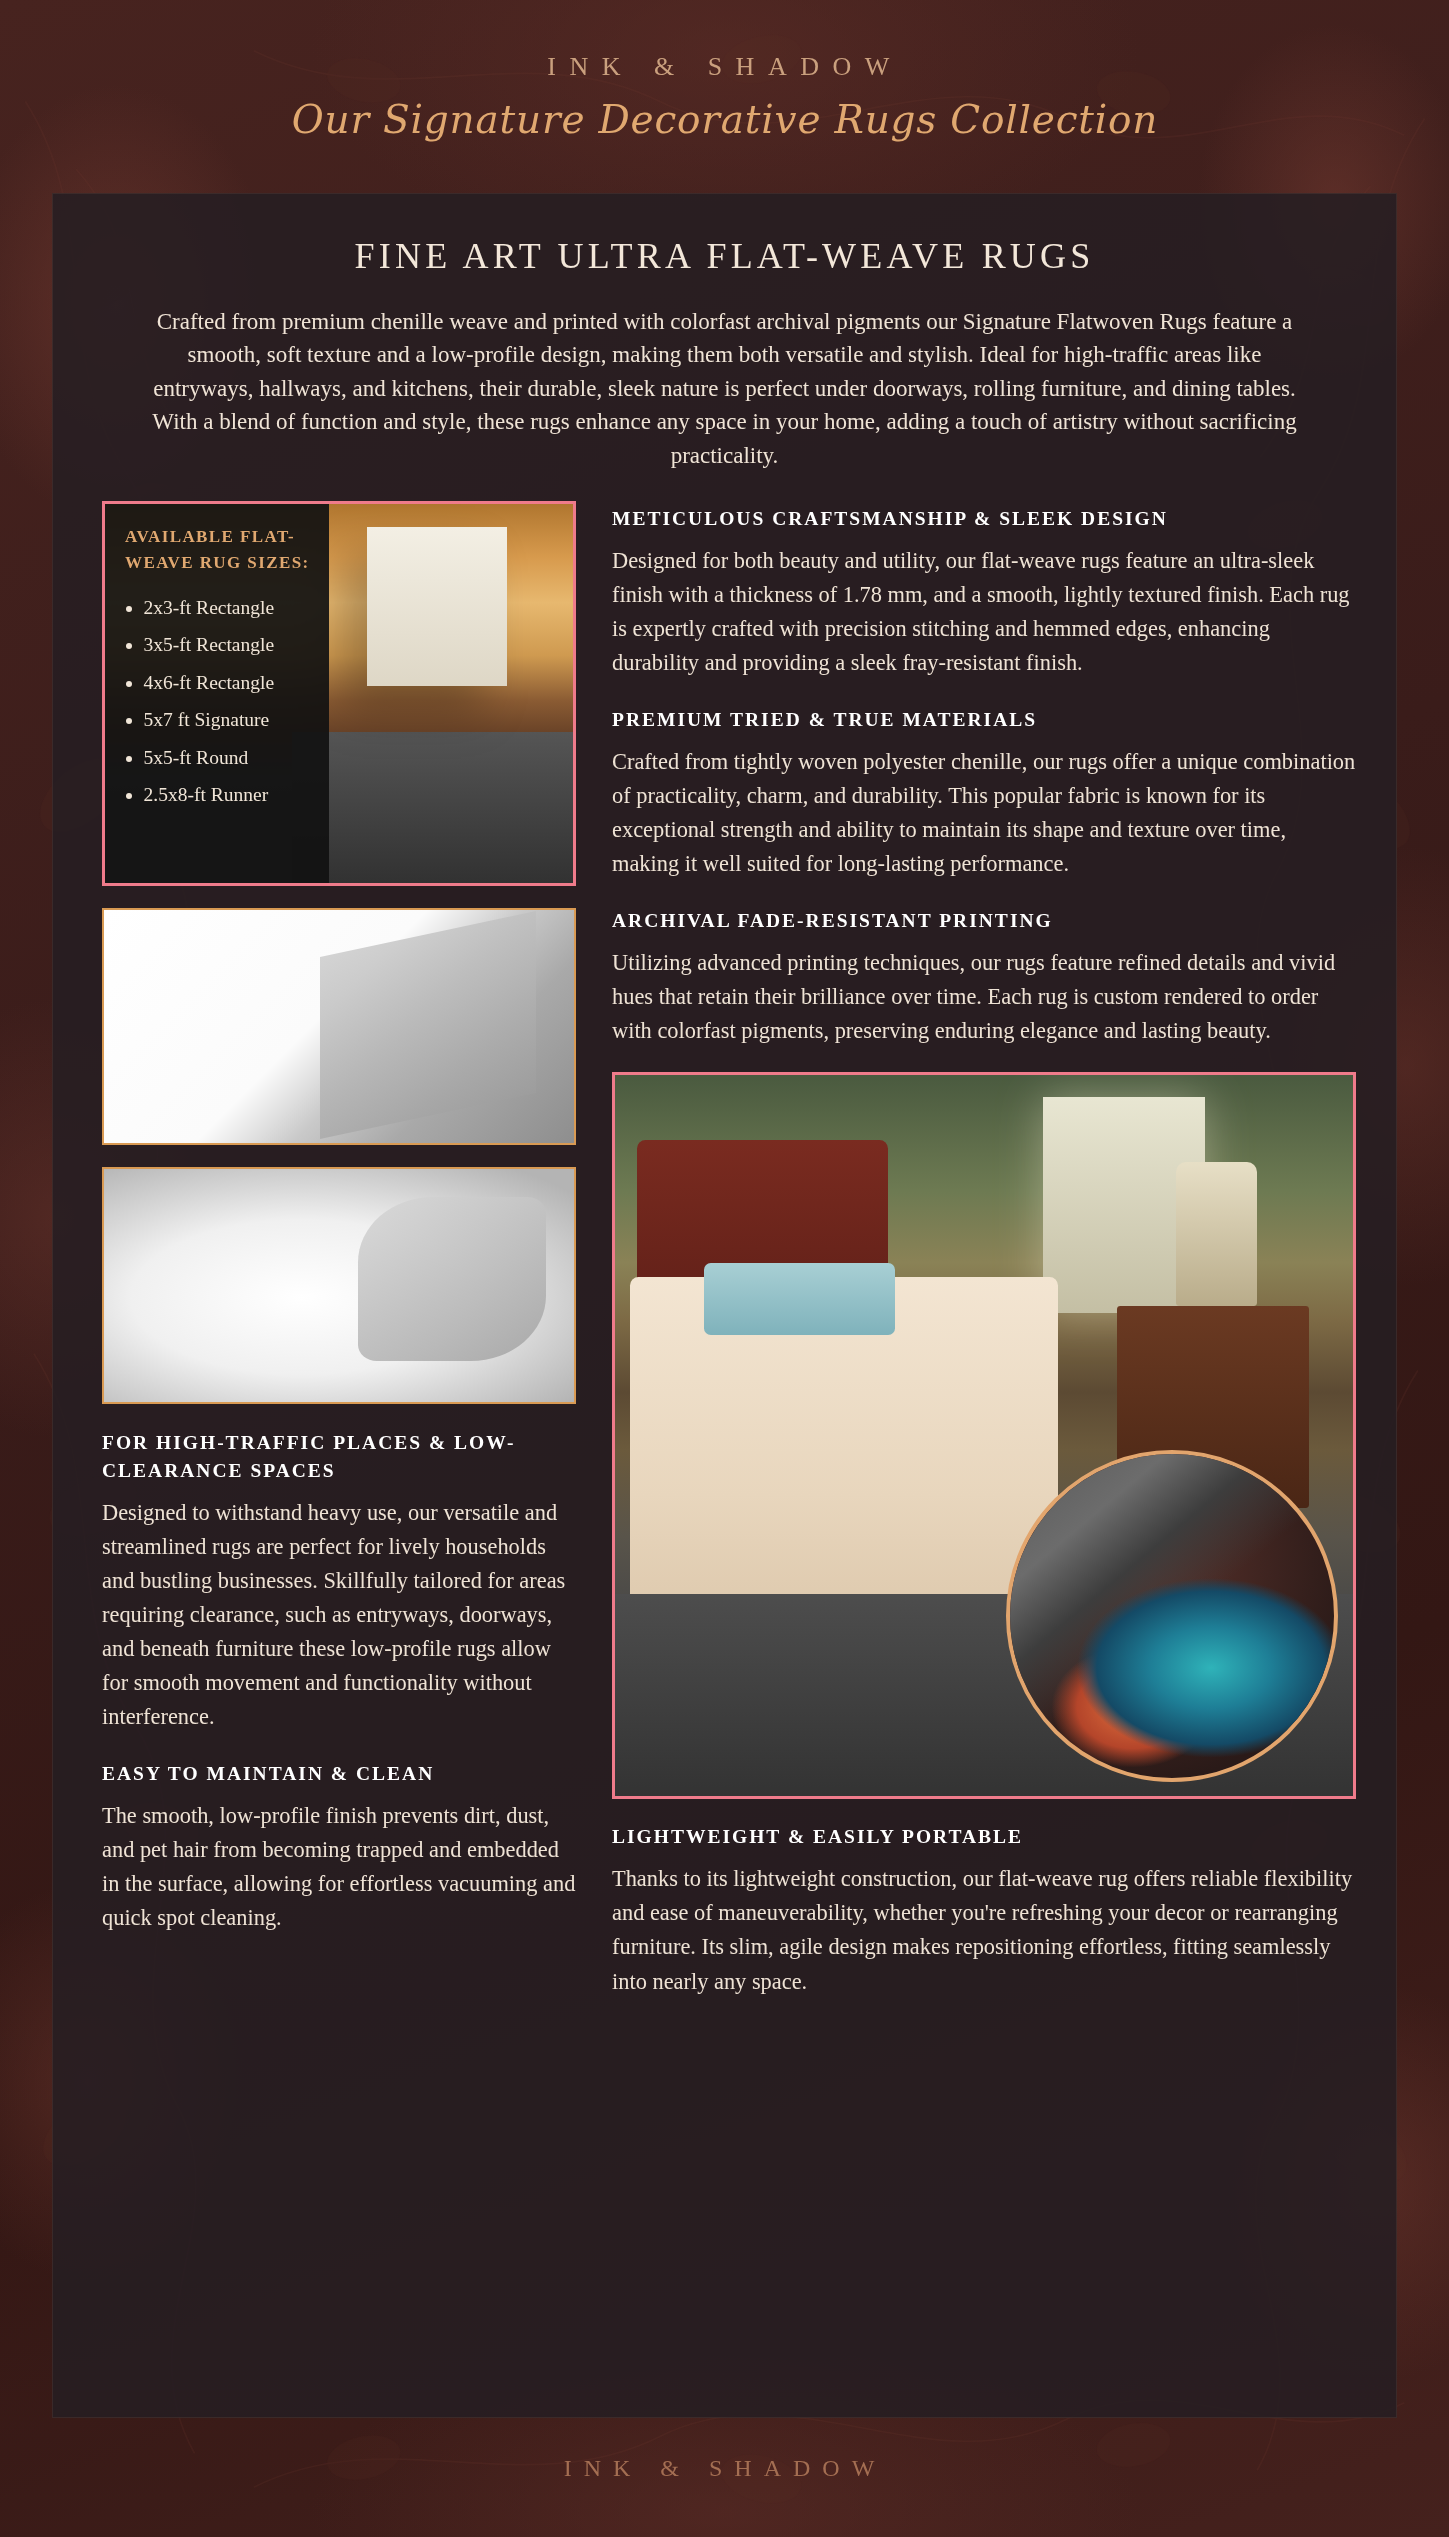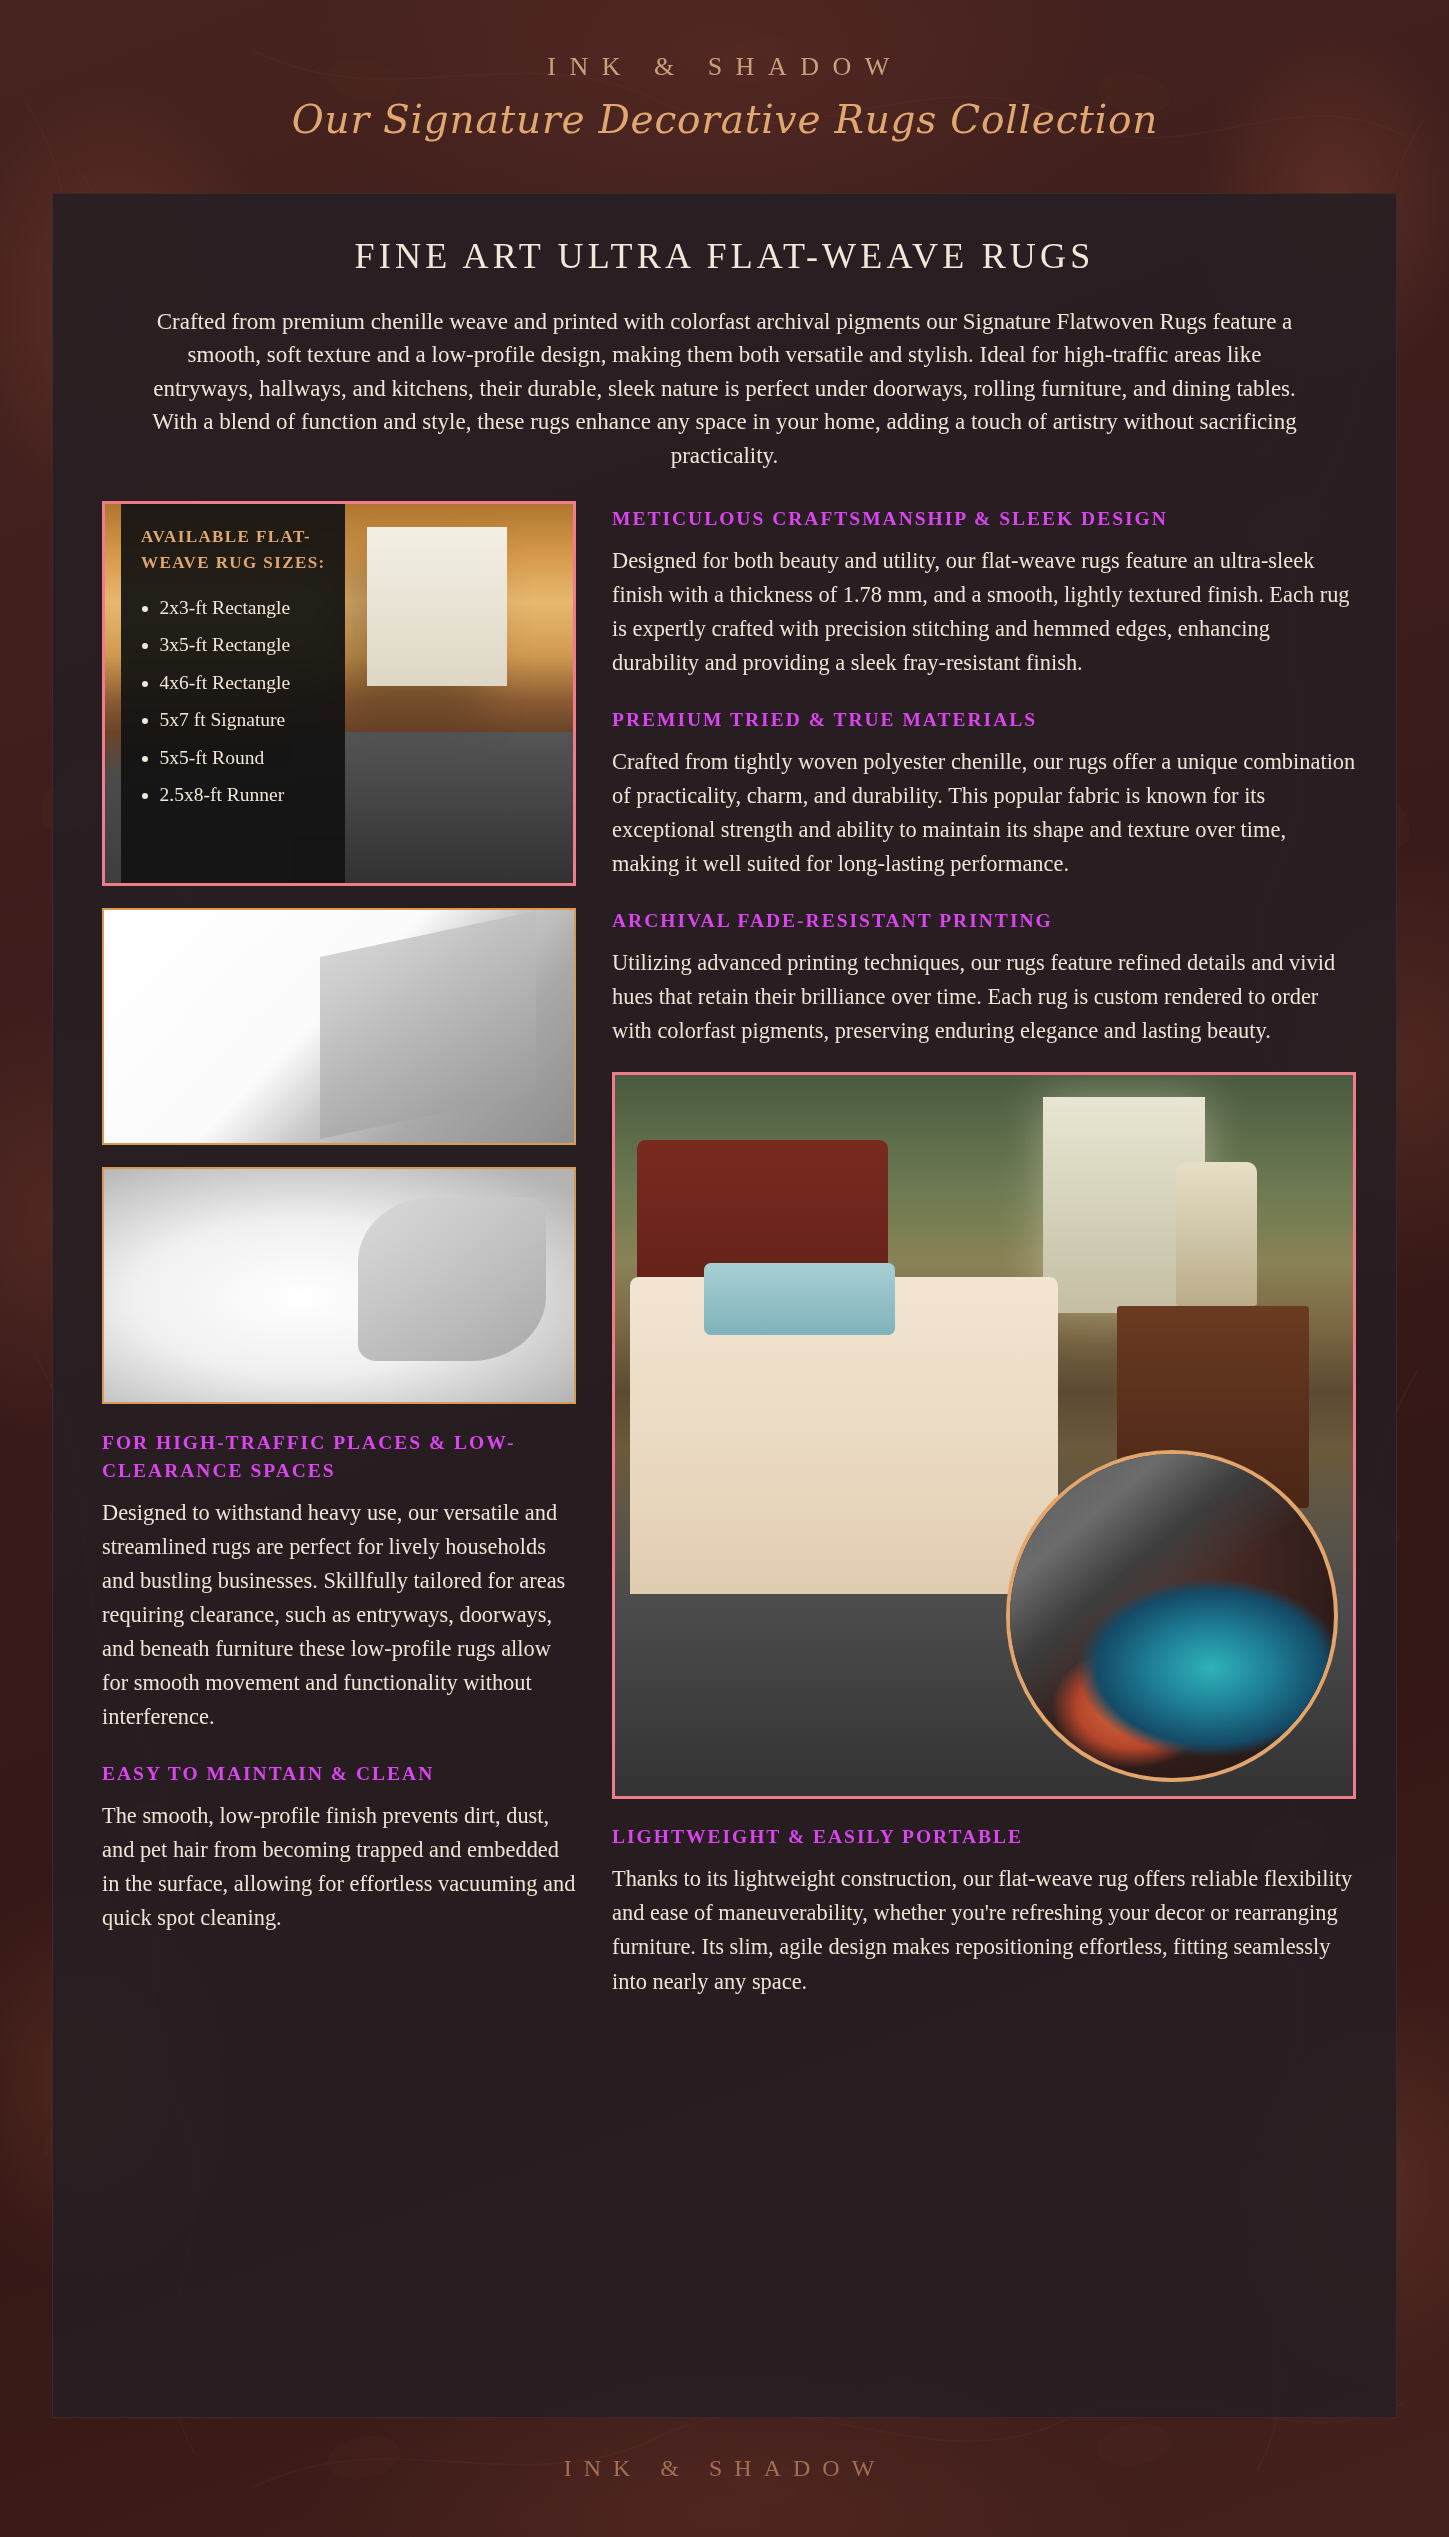--- a/index.html
+++ b/index.html
@@ -123,21 +123,21 @@
   }
   .sizes-photo:before {
     content: "";
     position: absolute;
     left: 40%; top: 60%;
     width: 62%; height: 44%;
     background: linear-gradient(to bottom, #555, #2e2e2e);
   }
   .sizes-overlay {
     position: absolute;
-    left: 16px; top: 0;
+    left: 0; top: 0;
     width: 224px;
     height: 100%;
     background: rgba(17,17,17,0.92);
     padding: 20px 13.5px 0 20px;
   }
   .sizes-title {
     color: #e0a870;
     font-size: 17px;
     letter-spacing: 1.4px;
     line-height: 1.5;
@@ -187,21 +187,21 @@
     position: absolute;
     right: 6%; top: 12%;
     width: 40%; height: 70%;
     background: linear-gradient(150deg, #d9d9d9, #a5a5a5);
     border-radius: 40% 10% 40% 10%;
     opacity: 0.92;
   }
 
   
   .kicker {
-    color: #d946ef;
+    color: #ffffff;
     font-size: 19.5px;
     letter-spacing: 2px;
     font-variant: small-caps;
     font-weight: bold;
     margin-top: 3.4px;
     line-height: 1.4;
   }
   .body-text {
     font-size: 22.4px;
     line-height: 1.52;

